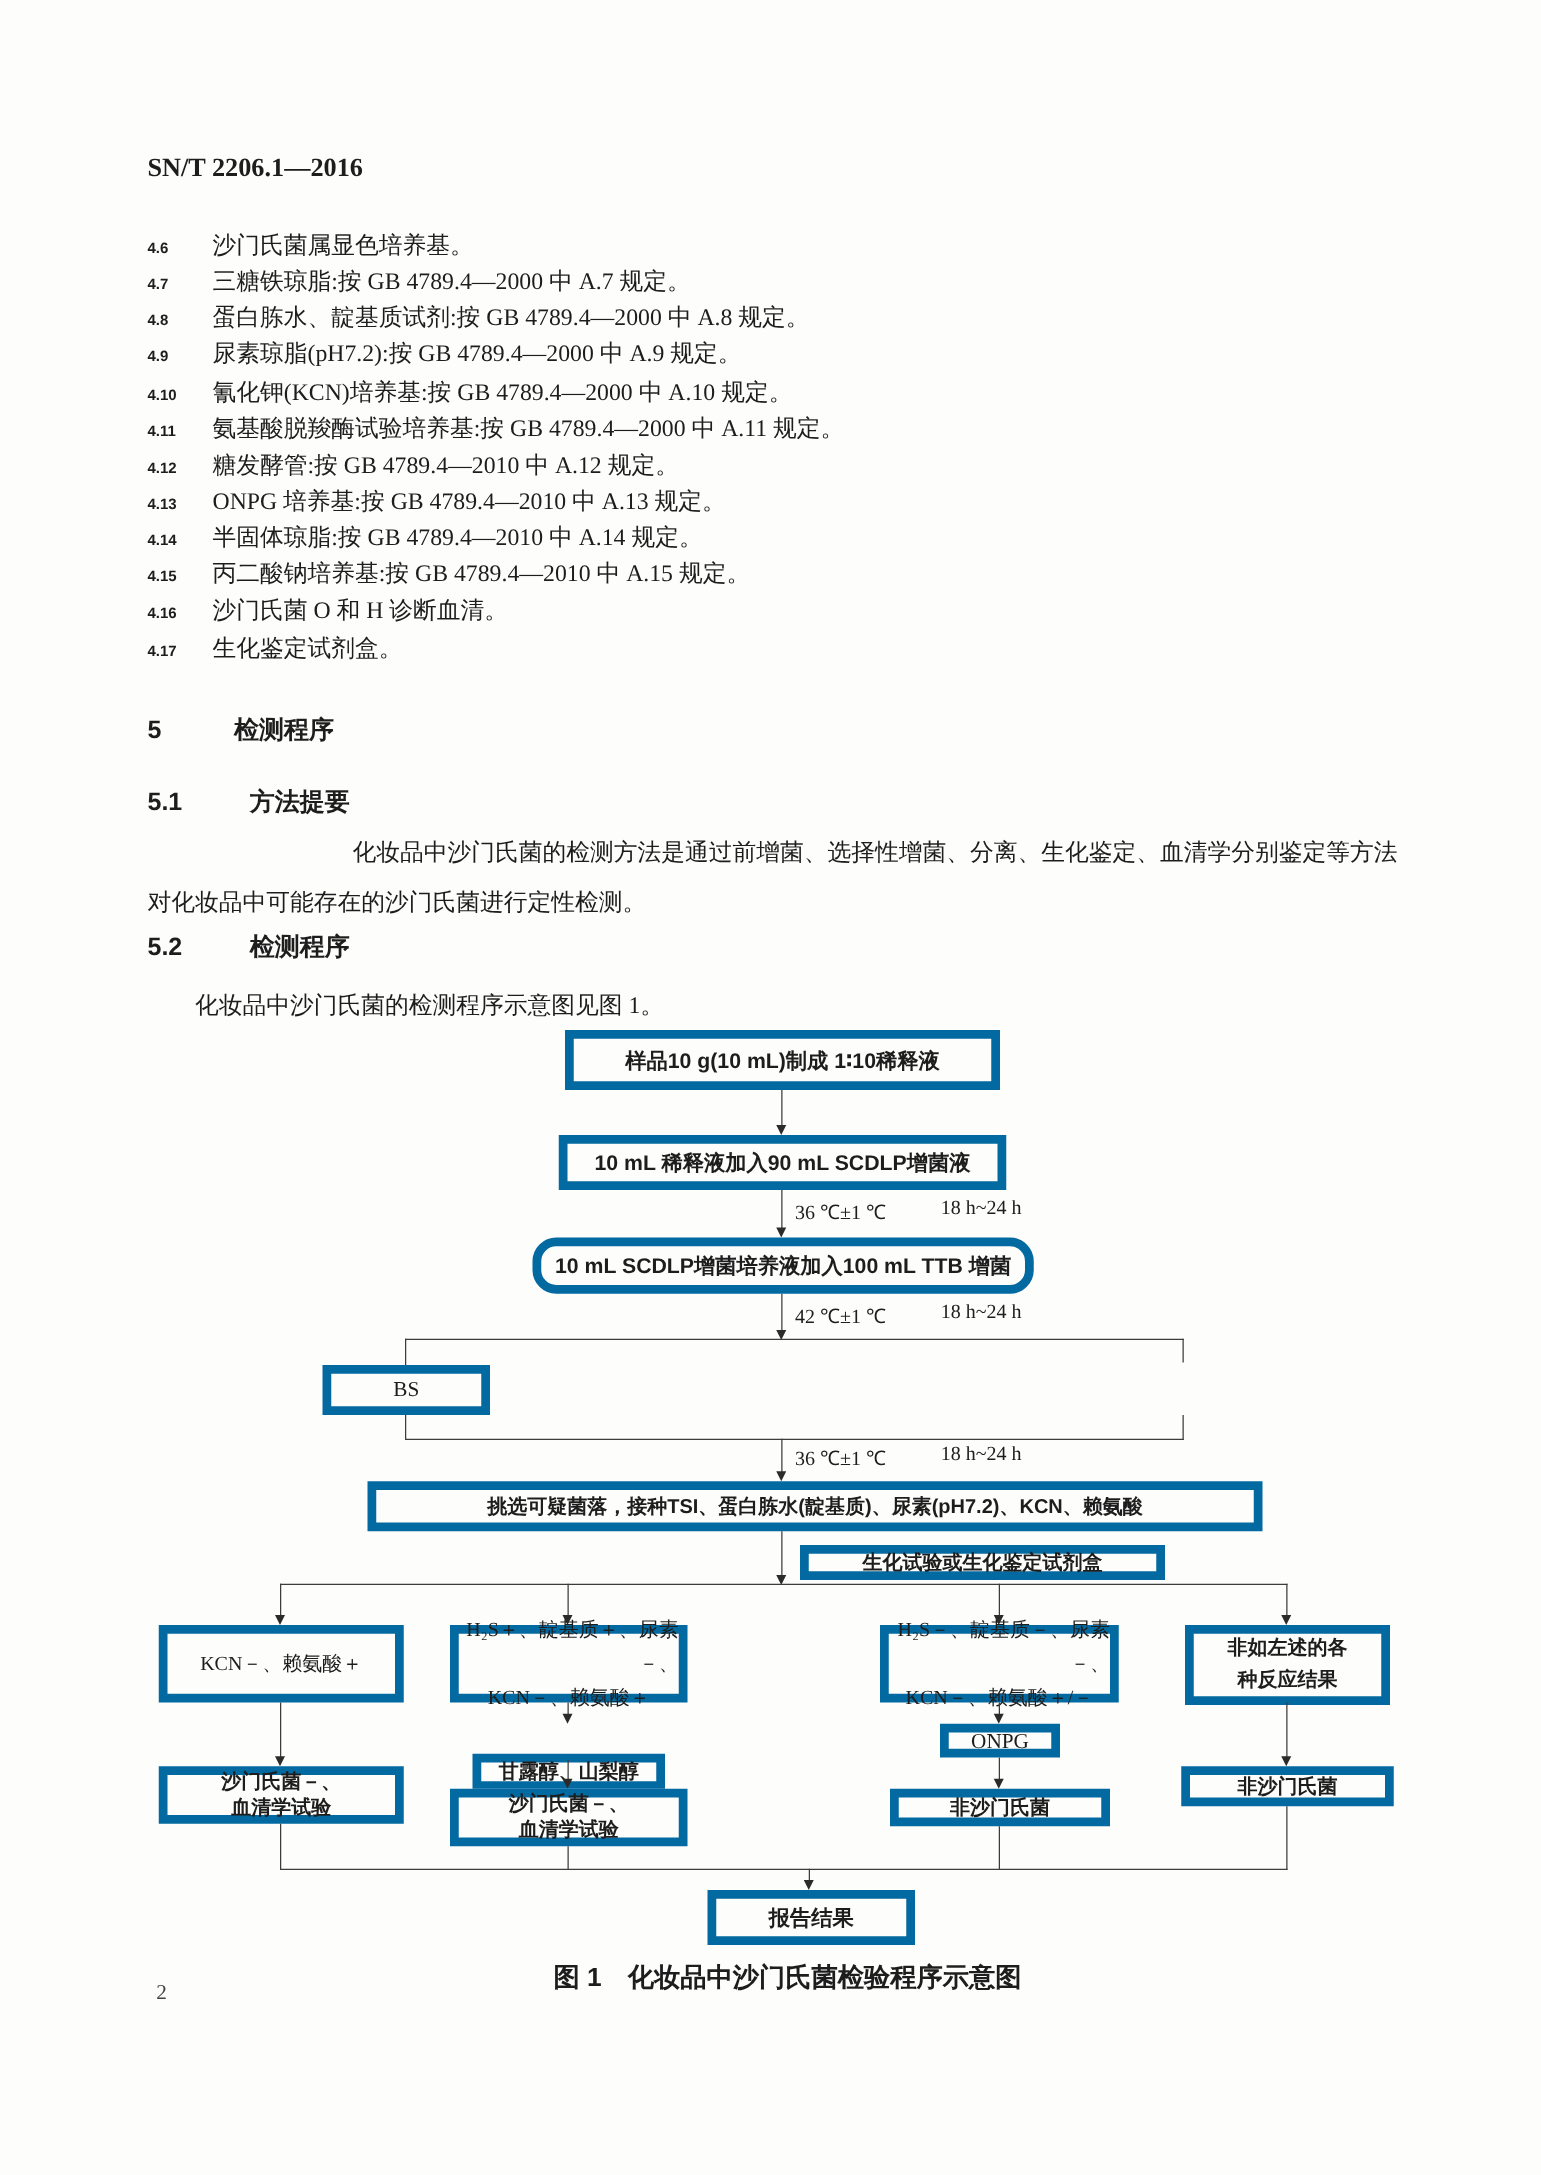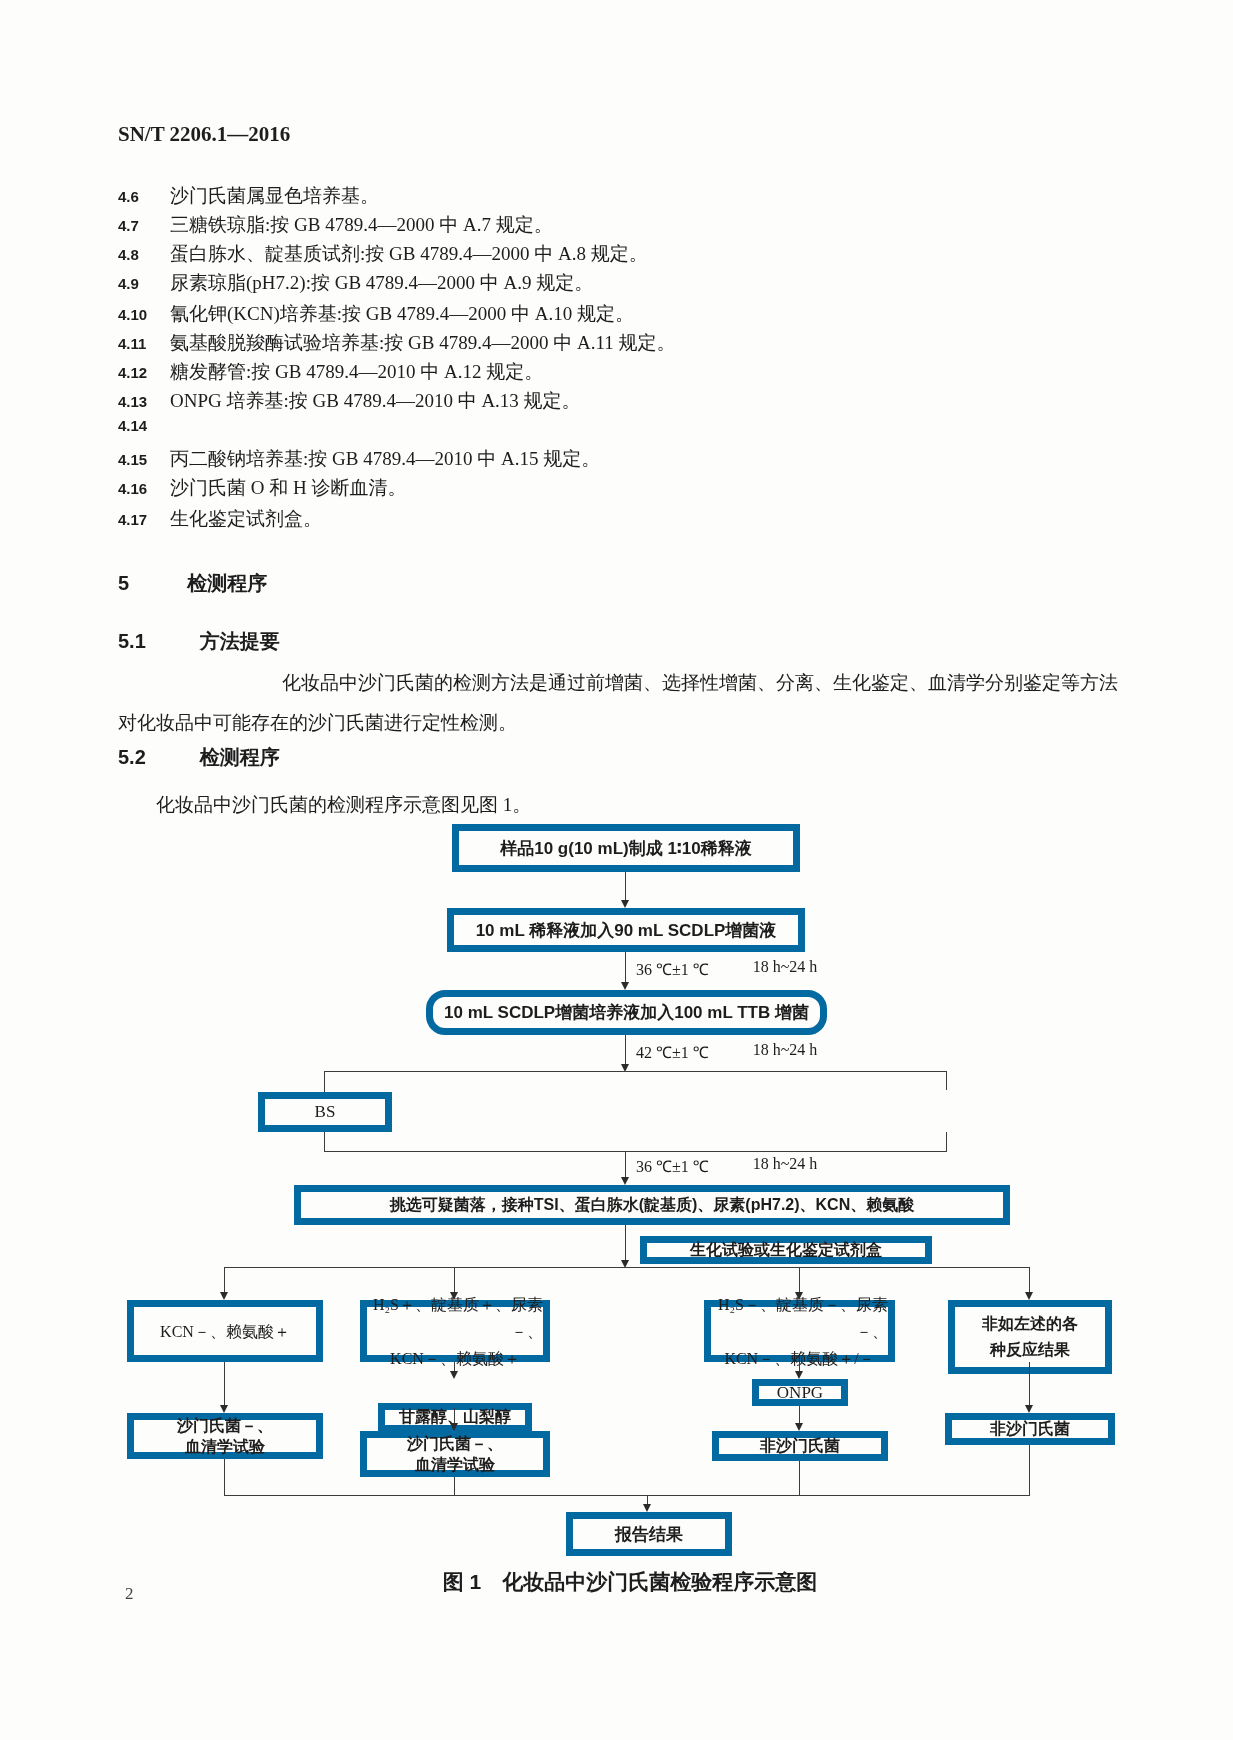--- a/index.html
+++ b/index.html
@@ -4,21 +4,21 @@
 <style>
   html,body{margin:0;padding:0;background:#e8e8e8;}
   .page{
     position:relative;width:1233px;height:1740px;margin:0 auto;
     background:#fdfdfc;color:#1d1d1d;overflow:hidden;
     font-family:"Liberation Serif","DejaVu Serif",serif;
   }
   .abs{position:absolute;}
   .doc-header{font-family:"Liberation Serif",serif;font-weight:bold;font-size:21px;}
   .clause-row{display:flex;align-items:baseline;font-size:19px;}
-  .clause-num{font-family:"Liberation Sans",sans-serif;font-weight:bold;font-size:15px;
+  .clause-num{font-family:"Liberation Sans",sans-serif;font-weight:bold;font-size:12px;
     width:52px;flex:0 0 52px;}
   .clause-text{font-family:"Liberation Serif",serif;}
   .h-num{font-family:"Liberation Sans",sans-serif;font-weight:bold;font-size:20px;margin-right:22px;}
   .h-title{font-family:"Liberation Sans",sans-serif;font-weight:bold;font-size:20px;margin-left:32px;}
   .para{font-size:19px;line-height:30px;}
   .indent{text-indent:2em;}
   
   .fbox{position:absolute;border:7px solid #0369a1;background:#fdfdfc;
     display:flex;flex-direction:column;align-items:center;justify-content:center;
     text-align:right;box-sizing:border-box;}
@@ -70,20 +70,21 @@
   <div class="abs clause-row" style="left:118px;top:359px;">
     <span class="clause-num">4.12</span>
     <span class="clause-text">糖发酵管:按 GB 4789.4—2010 中 A.12 规定。</span>
   </div>
   <div class="abs clause-row" style="left:118px;top:388px;">
     <span class="clause-num">4.13</span>
     <span class="clause-text">ONPG 培养基:按 GB 4789.4—2010 中 A.13 规定。</span>
   </div>
   <div class="abs clause-row" style="left:118px;top:417px;">
     <span class="clause-num">4.14</span>
+    <span class="clause-text">半固体琼脂:按 GB 4789.4—2010 中 A.14 规定。</span>
   </div>
   <div class="abs clause-row" style="left:118px;top:446px;">
     <span class="clause-num">4.15</span>
     <span class="clause-text">丙二酸钠培养基:按 GB 4789.4—2010 中 A.15 规定。</span>
   </div>
   <div class="abs clause-row" style="left:118px;top:475px;">
     <span class="clause-num">4.16</span>
     <span class="clause-text">沙门氏菌 O 和 H 诊断血清。</span>
   </div>
   <div class="abs clause-row" style="left:118px;top:506px;">
@@ -167,21 +168,21 @@
     <div>KCN－、赖氨酸＋</div>
   </div>
   <div class="fbox t-serif-s" style="left:360px;top:1300px;width:190px;height:62px;">
     <div>H₂S＋、靛基质＋、尿素－、</div>
     <div>KCN－、赖氨酸＋</div>
   </div>
   <div class="fbox t-serif-s" style="left:704px;top:1300px;width:191px;height:62px;">
     <div>H₂S－、靛基质－、尿素－、</div>
     <div>KCN－、赖氨酸＋/－</div>
   </div>
-  <div class="fbox t-heiti-s" style="left:948px;top:1300px;width:164px;height:74px;line-height:26px;">
+  <div class="fbox t-heiti-s" style="left:948px;top:1300px;width:164px;height:64px;line-height:26px;">
     <div>非如左述的各</div>
     <div>种反应结果</div>
   </div>
 
   <div class="vline" style="left:224px;top:1362px;height:45px;"></div>
   <div class="ah-down" style="left:220px;top:1405px;"></div>
   <div class="fbox t-heiti-s" style="left:127px;top:1413px;width:196px;height:46px;line-height:21px;">
     <div>沙门氏菌－、</div>
     <div>血清学试验</div>
   </div>

